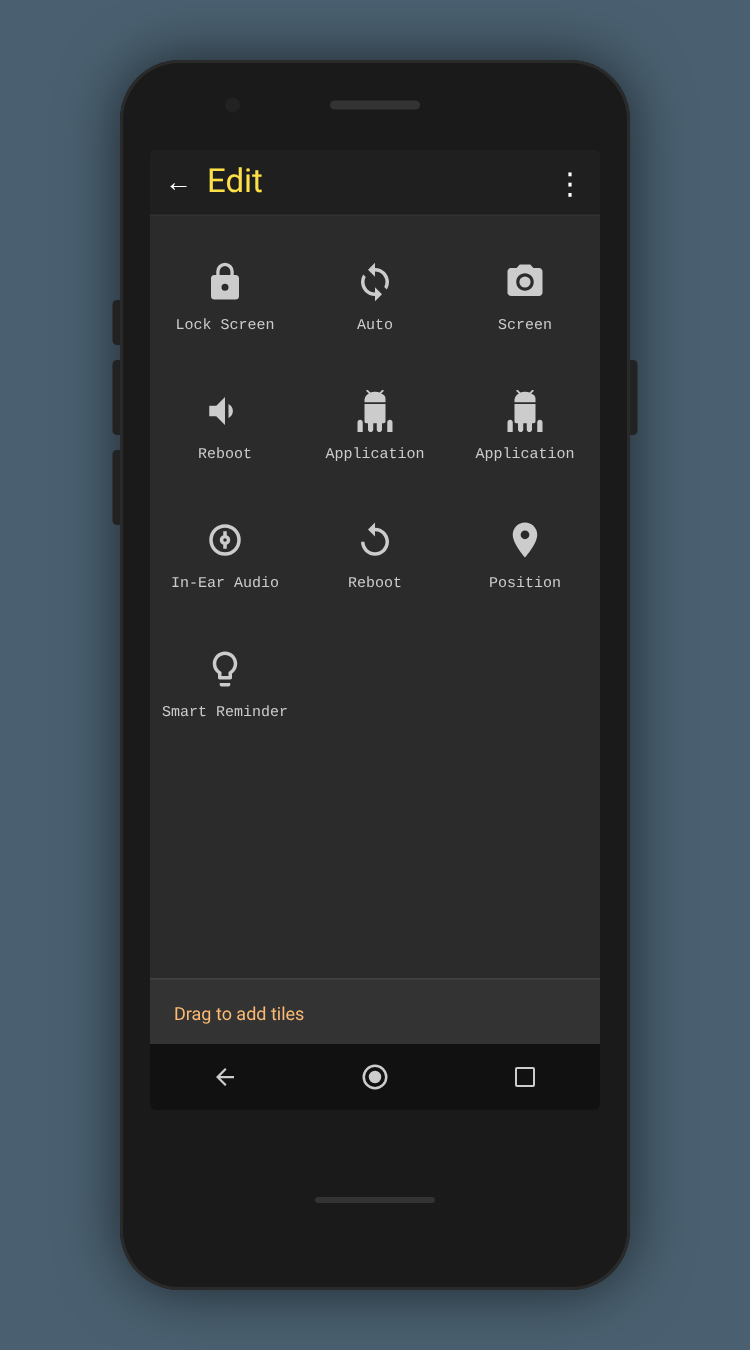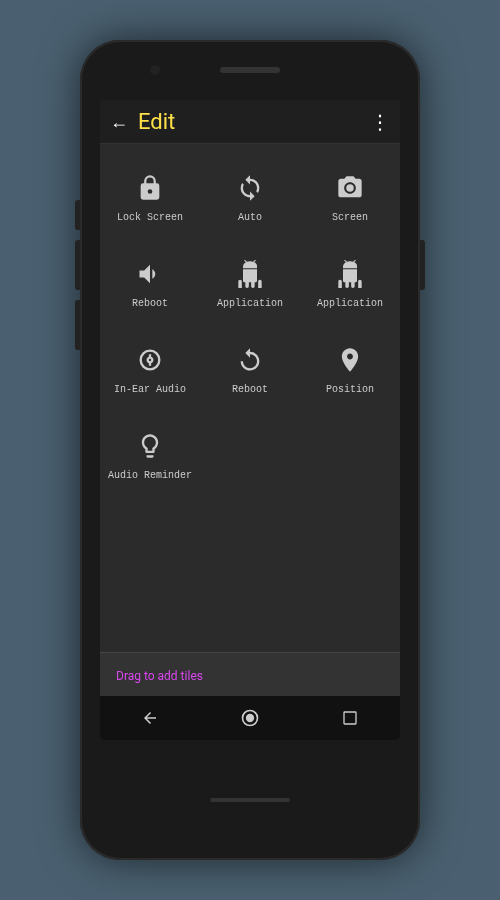--- a/index.html
+++ b/index.html
@@ -162,21 +162,21 @@
       line-height: 1.2;
     }
     
     .drag-bar {
       background: #333;
       padding: 12px 16px;
       border-top: 1px solid #444;
       flex-shrink: 0;
     }
     .drag-text {
-      color: #d946ef;
+      color: #fdba74;
       font-size: 12px;
     }
     
     .bottom-nav {
       background: #111;
       height: 44px;
       width: 300px;
       display: flex;
       align-items: center;
       justify-content: space-around;
@@ -314,21 +314,21 @@
         </div>
 
 
 
         <div class="tile">
           <div class="tile-icon">
             <svg viewBox="0 0 24 24" width="28" height="28">
                 <path d="M9 21c0 .55.45 1 1 1h4c.55 0 1-.45 1-1v-1H9v1zm3-19C8.14 2 5 5.14 5 9c0 2.38 1.19 4.47 3 5.74V17c0 .55.45 1 1 1h6c.55 0 1-.45 1-1v-2.26c1.81-1.27 3-3.36 3-5.74 0-3.86-3.14-7-7-7zm2.85 11.1l-.85.6V16h-4v-2.3l-.85-.6C7.8 12.16 7 10.63 7 9c0-2.76 2.24-5 5-5s5 2.24 5 5c0 1.63-.8 3.16-2.15 4.1z"></path>
               </svg>
           </div>
-          <span class="tile-label">Audio Reminder</span>
+          <span class="tile-label">Smart Reminder</span>
         </div>
 
       </div>
     </div>
 
     <div class="drag-bar">
       <span class="drag-text">Drag to add tiles</span>
     </div>
 
     <div class="bottom-nav">

